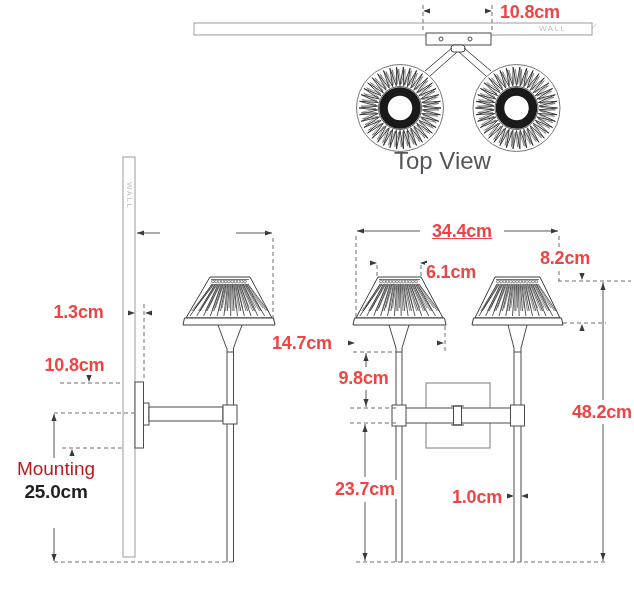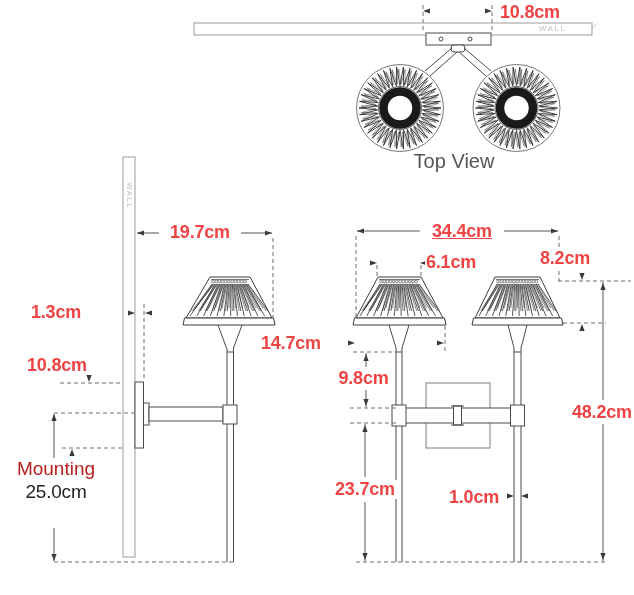--- a/index.html
+++ b/index.html
@@ -1,29 +1,29 @@
 <!DOCTYPE html>
 <html><head>
 <meta charset="utf-8">
 <style>
   html,body{margin:0;padding:0;background:#fff;}
   .canvas{position:relative;width:634px;height:595px;background:#fff;
           font-family:"Liberation Sans",sans-serif;overflow:hidden;}
   .canvas svg{position:absolute;left:0;top:0;}
   .dim{position:absolute;font-size:18px;font-weight:700;color:#ef4444;
        letter-spacing:-0.2px;line-height:19px;white-space:nowrap;background:#fff;padding:0 1px;}
-  .tc{text-align:center}.tr{text-align:left}
-  .lbl{position:absolute;font-size:20px;font-weight:400;color:#545659;
-       line-height:20px;white-space:nowrap;text-align:center;}
+  .tc{text-align:center}.tr{text-align:center}
+  .lbl{position:absolute;font-size:24px;font-weight:400;color:#545659;
+       line-height:20px;white-space:nowrap;}
   .wall-txt{position:absolute;font-size:8px;font-weight:400;color:#bdbec0;
        letter-spacing:1.5px;line-height:10px;white-space:nowrap;}
   .wall-txt.vert{transform:rotate(90deg);transform-origin:center center;}
   .note{position:absolute;left:0;top:459px;width:112px;}
   .note-line{font-size:19px;color:#b91c1c;line-height:20px;text-align:center;}
-  .note-val{font-size:19px;font-weight:400;color:#231f20;line-height:20px;
+  .note-val{font-size:19px;font-weight:700;color:#231f20;line-height:20px;
             text-align:center;margin-top:3px;letter-spacing:-0.2px;}
 </style>
 </head>
 <body>
 
 <div class="canvas">
 
   <svg width="634" height="595" viewBox="0 0 634 595">
     <g id="g-hatch">
         <line x1="196" y1="34" x2="206.5" y2="24" stroke="#c2c2c2" stroke-width="0.9"></line>
@@ -391,29 +391,28 @@
         <polygon points="514,496 507,493.4 507,498.6" fill="#3a3a3a"></polygon>
         <polygon points="521,496 528,493.4 528,498.6" fill="#3a3a3a"></polygon>
       </g>
   </svg>
 
   <div class="dim" style="left:499px;top:3px;">10.8cm</div>
   <div class="wall-txt" style="left:539px;top:24px;">WALL</div>
   <div class="lbl" style="left:394px;top:151px;width:120px;">Top View</div>
 
   <div class="wall-txt vert" style="left:112px;top:194px;width:34px;">WALL</div>
-  <div class="dim tc" style="left:159px;top:223px;width:80px;">19.7cm</div>
   <div class="dim tr" style="left:30px;top:303px;width:95px;background:none;">1.3cm</div>
   <div class="dim tr" style="left:26px;top:356px;width:95px;background:none;">10.8cm</div>
   <div class="note">
     <div class="note-line">Mounting</div>
     <div class="note-val">25.0cm</div>
   </div>
 
   <div class="dim tc" style="left:420px;top:222px;width:82px;text-decoration:underline;">34.4cm</div>
-  <div class="dim" style="left:425px;top:253px;text-align:center;">6.1cm</div>
+  <div class="dim" style="left:425px;top:263px;text-align:center;">6.1cm</div>
   <div class="dim" style="left:539px;top:249px;">8.2cm</div>
   <div class="dim tr" style="left:260px;top:334px;width:82px;background:none;">14.7cm</div>
   <div class="dim tc" style="left:334px;top:369px;width:57px;">9.8cm</div>
   <div class="dim tc" style="left:331px;top:480px;width:66px;">23.7cm</div>
   <div class="dim" style="left:571px;top:403px;">48.2cm</div>
   <div class="dim tr" style="left:448px;top:488px;width:56px;background:none;">1.0cm</div>
 </div>
 
 </body></html>

